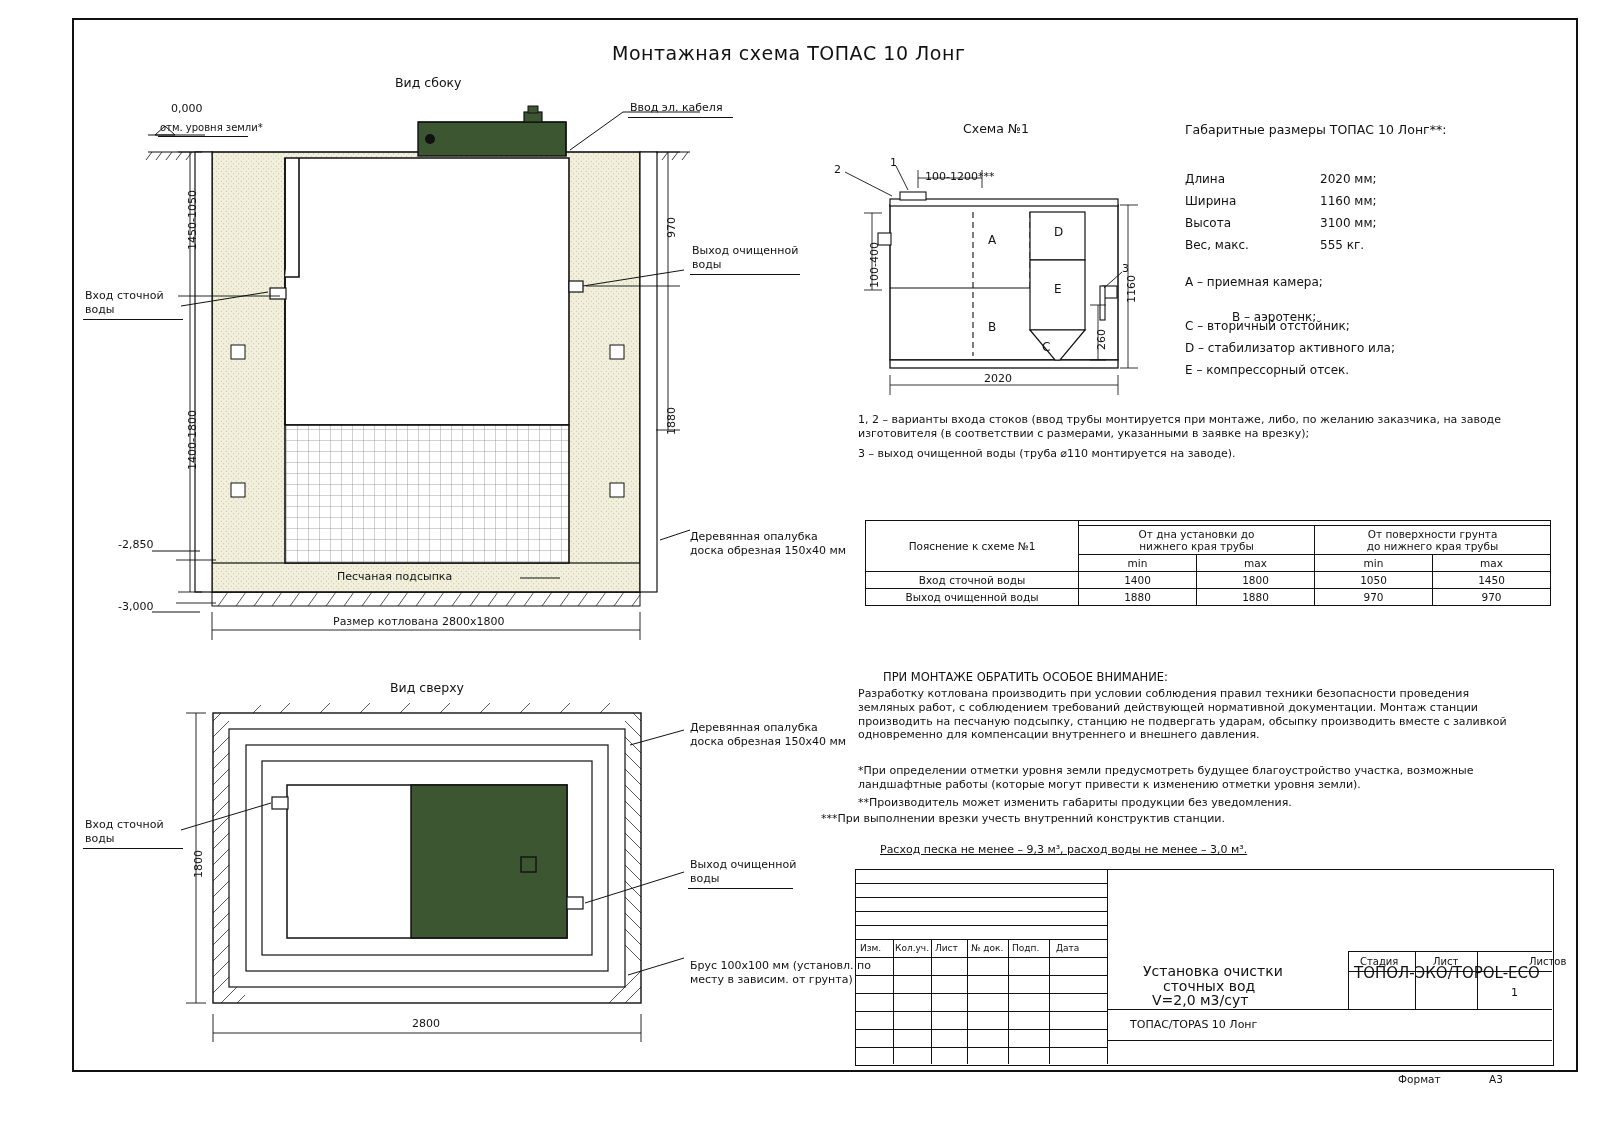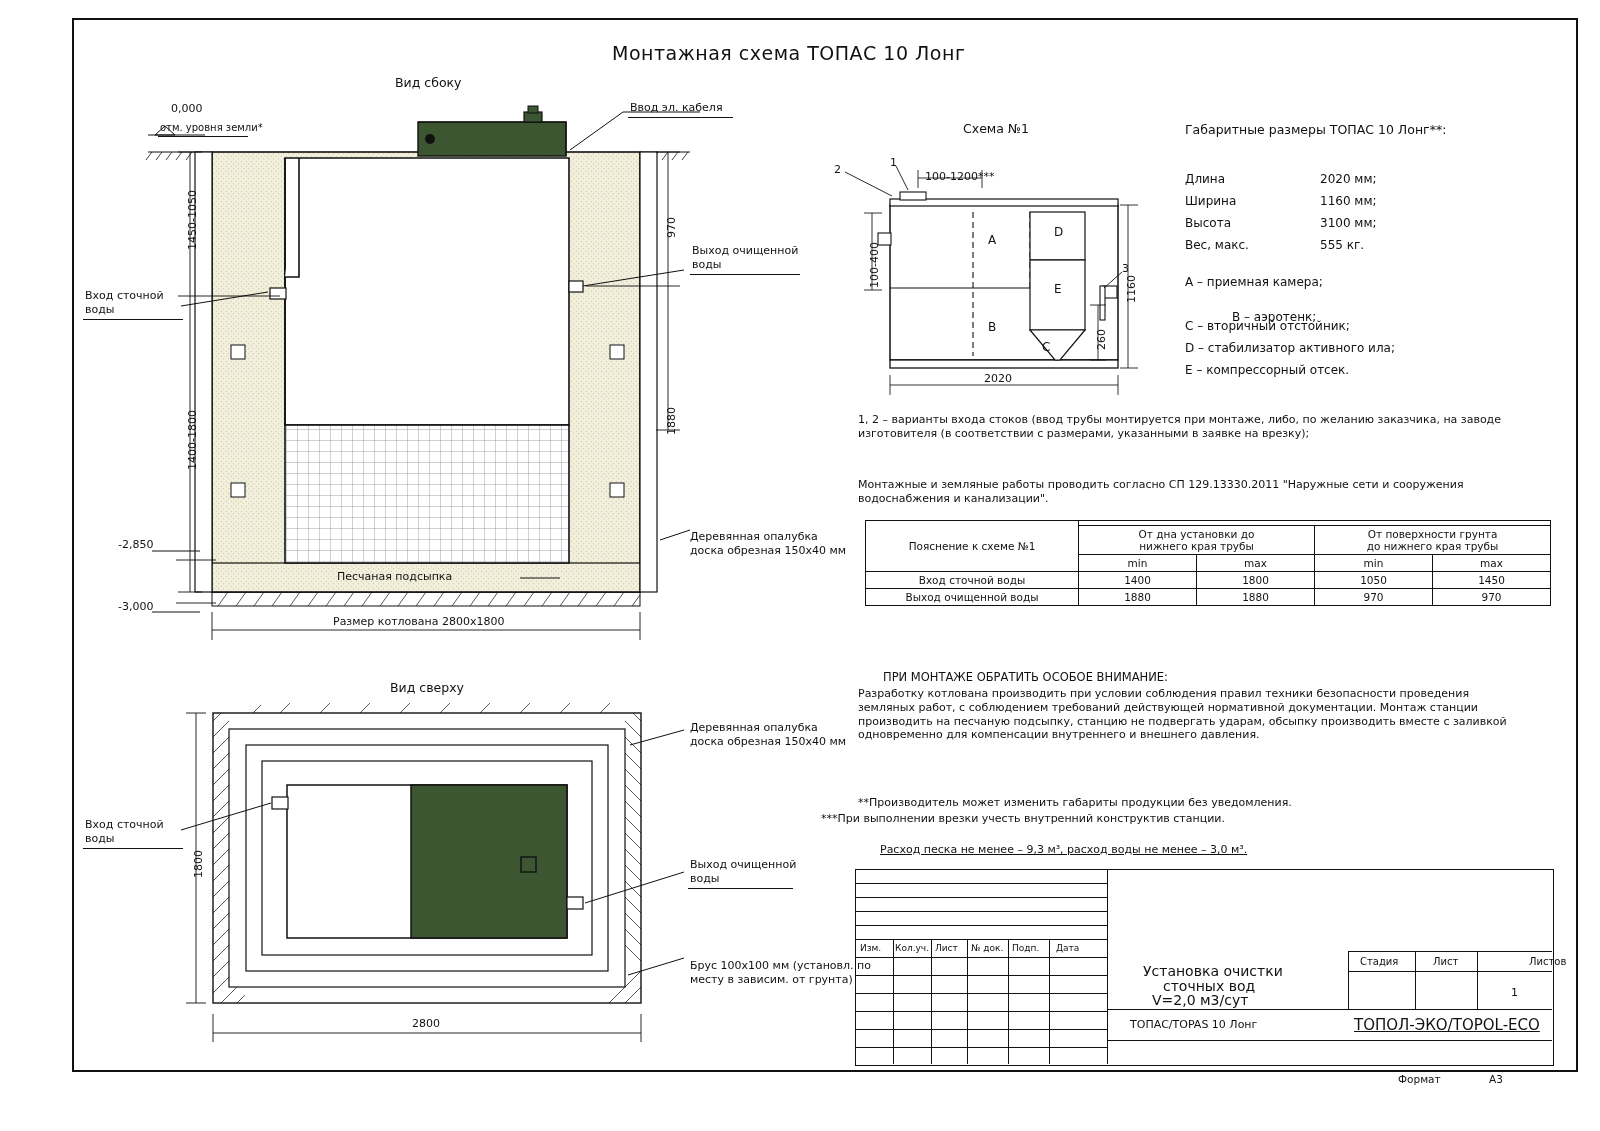--- a/index.html
+++ b/index.html
@@ -349,21 +349,21 @@
   <div class="t" style="left:1185px;top:238px;font-size:12px;">Вес, макс.</div>
   <div class="t" style="left:1320px;top:238px;font-size:12px;">555 кг.</div>
 
   <div class="t" style="left:1185px;top:275px;font-size:12px;">A – приемная камера;</div>
   <div class="t" style="left:1185px;top:310px;font-size:12px;margin-left:47px;">B – аэротенк;</div>
   <div class="t" style="left:1185px;top:319px;font-size:12px;">C – вторичный отстойник;</div>
   <div class="t" style="left:1185px;top:341px;font-size:12px;">D – стабилизатор активного ила;</div>
   <div class="t" style="left:1185px;top:363px;font-size:12px;">E – компрессорный отсек.</div>
 
   <div class="t" style="left:858px;top:413px;width:660px;white-space:normal;">    1, 2 – варианты входа  стоков (ввод трубы монтируется при монтаже, либо, по желанию заказчика, на заводе изготовителя (в соответствии с размерами, указанными в заявке на врезку);</div>
-  <div class="t" style="left:858px;top:478px;width:660px;white-space:normal;">    Монтажные и земляные работы проводить согласно СП 129.13330.2011 "Наружные сети и сооружения водоснабжения и канализации".</div>
+  <div class="t" style="left:858px;top:447px;width:660px;white-space:normal;">    3 – выход очищенной воды (труба ⌀110 монтируется на заводе).</div>
 
   <table class="tbl" style="position:absolute;left:865px;top:520px;width:686px;">
     <tbody>
         <tr>
       <td rowspan="3" style="width:204px;"><span>Пояснение к схеме №1</span></td>
       <td colspan="4"></td>
     </tr>
     <tr>
       <td colspan="2" style="width:120px;white-space:pre-line;">От дна установки до
 нижнего края трубы</td>
@@ -388,20 +388,21 @@
       <td>1880</td>
       <td>1880</td>
       <td>970</td>
       <td>970</td>
     </tr>
   </tbody>
     </table>
 
   <div class="t u" style="left:883px;top:670px;font-size:11.5px;text-decoration:none;">ПРИ МОНТАЖЕ ОБРАТИТЬ ОСОБОЕ ВНИМАНИЕ:</div>
   <div class="t" style="left:858px;top:687px;width:660px;white-space:normal;">     Разработку котлована производить при условии соблюдения правил техники безопасности проведения земляных работ, с соблюдением требований действующей нормативной документации. Монтаж станции производить на песчаную подсыпку, станцию не подвергать ударам, обсыпку производить вместе с заливкой одновременно для компенсации внутреннего и внешнего давления.</div>
+  <div class="t" style="left:858px;top:764px;width:660px;white-space:normal;">*При определении отметки уровня земли предусмотреть будущее благоустройство участка, возможные ландшафтные работы (которые могут привести к изменению отметки уровня земли).</div>
   <div class="t" style="left:858px;top:796px;width:660px;white-space:normal;">**Производитель может изменить габариты продукции без уведомления.</div>
   <div class="t" style="left:821px;top:812px;width:660px;white-space:normal;">***При выполнении врезки учесть внутренний конструктив станции.</div>
   <div class="t u" style="left:880px;top:843px;">Расход песка не менее – 9,3 м³, расход воды не менее – 3,0 м³.</div>
 
   <div style="position:absolute;left:855px;top:869px;width:697px;height:195px;border:1.6px solid #111;"></div>
 
   <div class="ln vline" style="left:1107px;top:869px;height:195px;"></div>
   <div class="ln hline" style="left:855px;top:883px;width:252px;"></div>
   <div class="ln hline" style="left:855px;top:897px;width:252px;"></div>
   <div class="ln hline" style="left:855px;top:911px;width:252px;"></div>
@@ -430,21 +431,21 @@
   <div class="t" style="left:895px;top:943px;font-size:9px;">Кол.уч.</div>
   <div class="t" style="left:935px;top:943px;font-size:9px;">Лист</div>
   <div class="t" style="left:971px;top:943px;font-size:9px;">№ док.</div>
   <div class="t" style="left:1012px;top:943px;font-size:9px;">Подп.</div>
   <div class="t" style="left:1056px;top:943px;font-size:9px;">Дата</div>
 
   <div class="t" style="left:1143px;top:963px;font-size:14px;">Установка очистки</div>
   <div class="t" style="left:1163px;top:978px;font-size:14px;">сточных вод</div>
   <div class="t" style="left:1152px;top:992px;font-size:14px;">V=2,0 м3/сут</div>
   <div class="t" style="left:1130px;top:1018px;font-size:11px;">ТОПАС/TOPAS 10 Лонг</div>
-  <div class="t" style="left:1354px;top:1016px;font-size:15px;text-decoration:underline;">ТОПОЛ-ЭКО/TOPOL-ECO</div>
+  <div class="t" style="left:1354px;top:964px;font-size:15px;">ТОПОЛ-ЭКО/TOPOL-ECO</div>
   <div class="t" style="left:1360px;top:956px;font-size:10px;">Стадия</div>
   <div class="t" style="left:1433px;top:956px;font-size:10px;">Лист</div>
   <div class="t" style="left:1492px;top:956px;font-size:10px;margin-left:37px;">Листов</div>
   <div class="t" style="left:1511px;top:986px;font-size:11px;">1</div>
 
   <div class="t" style="left:1398px;top:1073px;font-size:10.5px;">Формат</div>
   <div class="t" style="left:1489px;top:1073px;font-size:10.5px;">А3</div>
 </div>
 
 </body></html>

